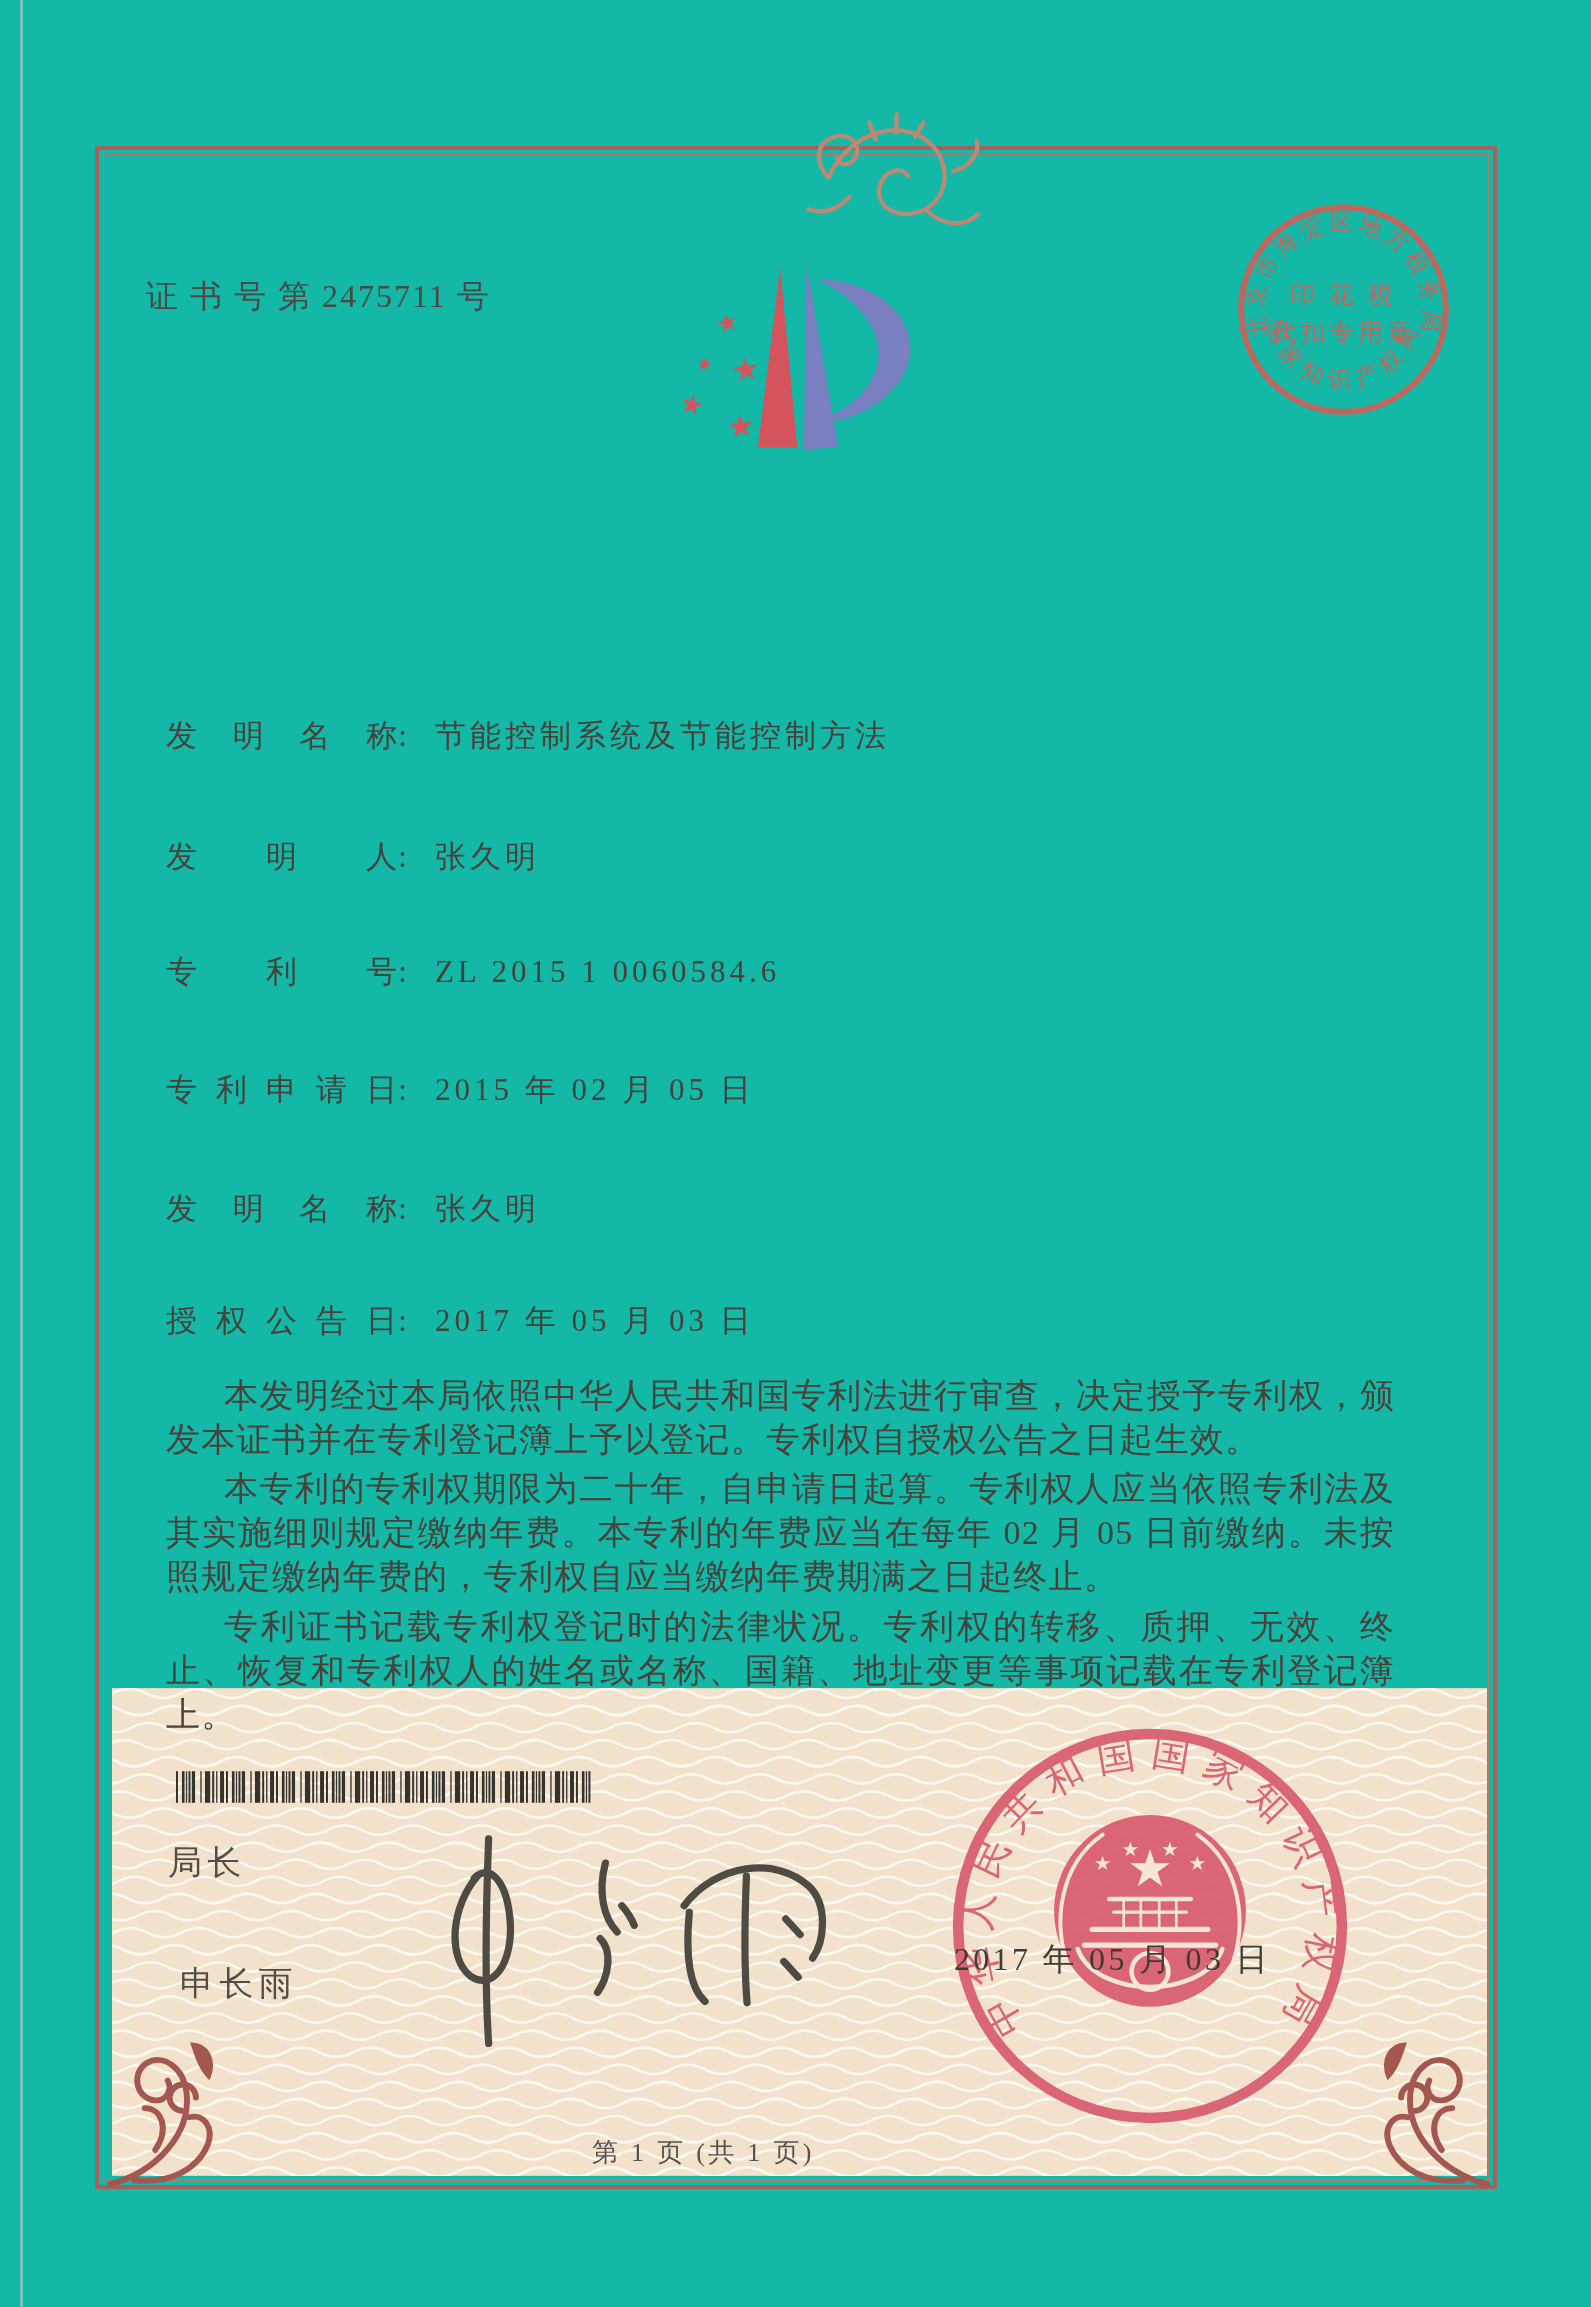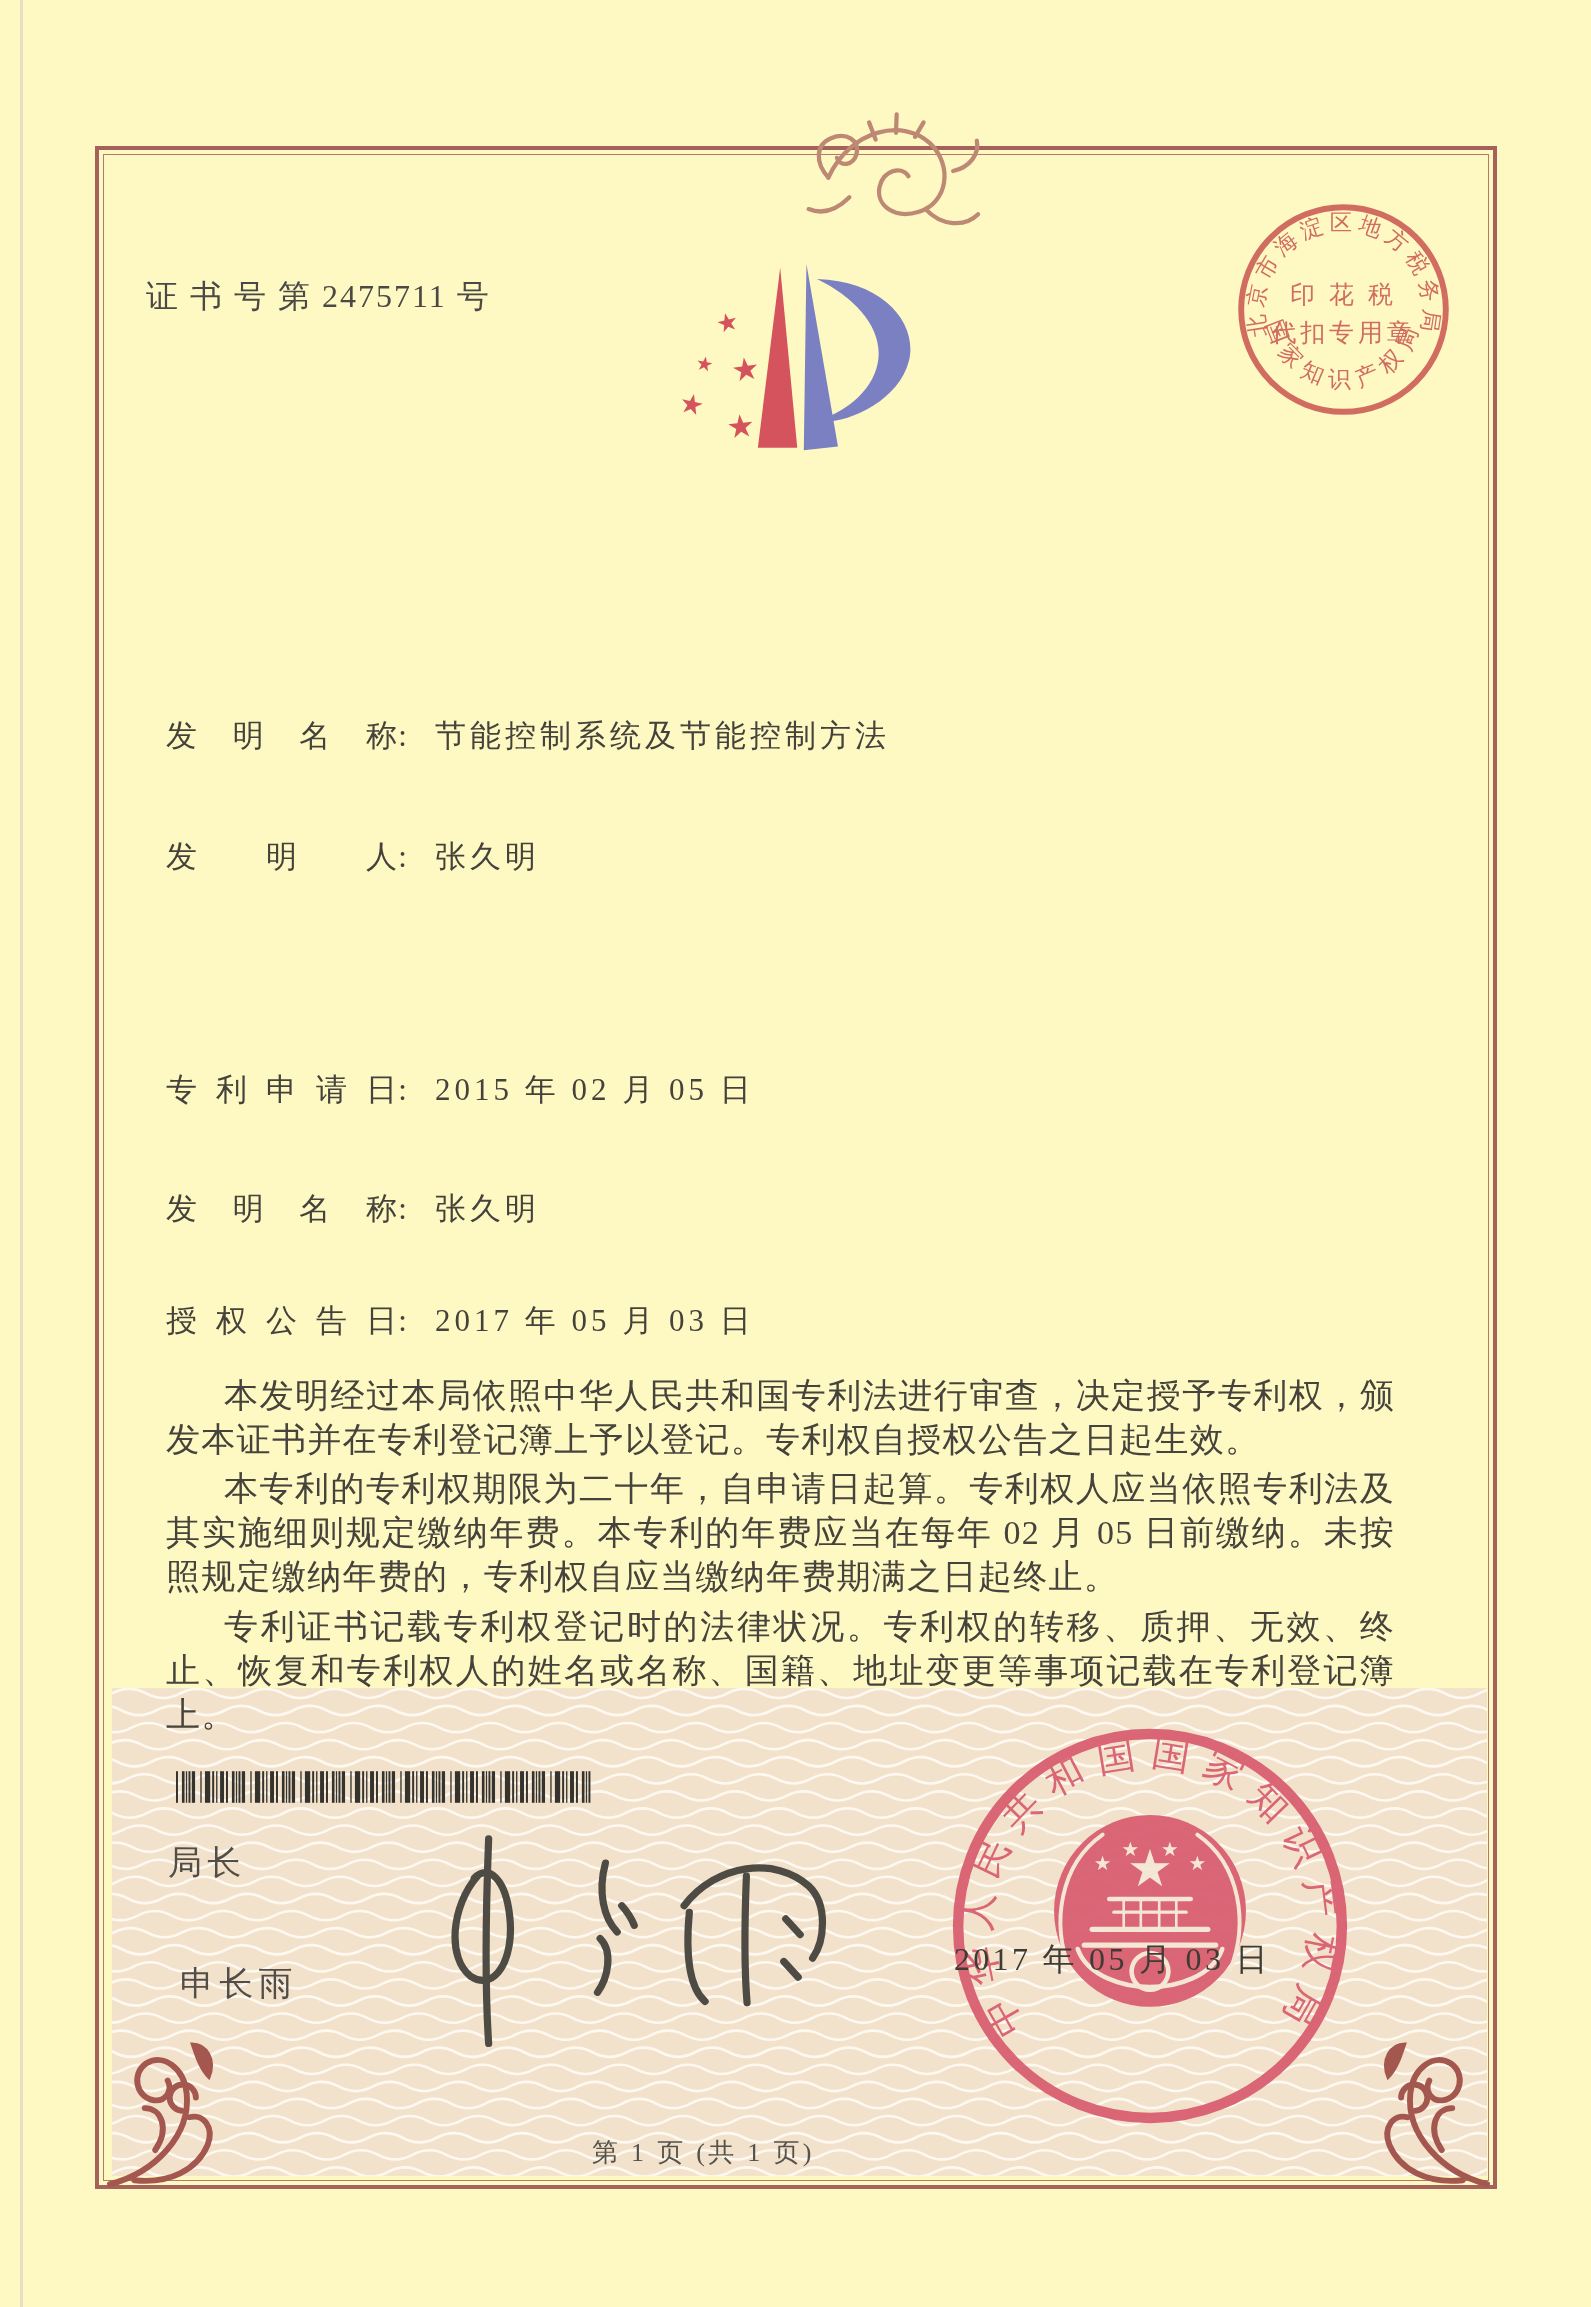--- a/index.html
+++ b/index.html
@@ -1,16 +1,16 @@
 <!DOCTYPE html>
 <html style="font-size:10.5px"><head>
 <meta charset="utf-8">
 <style>
   html,body{margin:0;padding:0;background:#e8e6e2;}
-  .page{position:relative;width:1592px;height:2307px;background:#fef9c3;overflow:hidden;
+  .page{position:relative;width:1592px;height:2307px;background:#14b8a6;overflow:hidden;
         font-family:"Liberation Serif","DejaVu Serif",serif;}
   .scan-edge{position:absolute;left:20px;top:0;width:3.3px;height:100%;background:#cfccc6;opacity:.55;}
   .frame{position:absolute;left:95px;top:146px;width:1402px;height:2043px;
          border:4.6px solid #a5625a;box-sizing:border-box;}
   .frame-inner{position:absolute;left:4px;top:4px;right:4px;bottom:4px;border:1.3px solid #b27a6f;}
   .waves{position:absolute;left:112px;top:1688px;}
   .dragons{position:absolute;left:605px;top:92px;}
   .corner{position:absolute;}
   .corner-right{left:1359px;top:2015px;}
   .corner-left{left:100px;top:2015px;}
@@ -124,20 +124,23 @@
     <text x="170" y="160" font-size="38" fill="#ce6159" text-anchor="middle" letter-spacing="6">印 花 税</text>
     <text x="170" y="218" font-size="38" fill="#ce6159" text-anchor="middle" letter-spacing="6">代扣专用章</text>
   </svg>
 
 
   <div class="field" style="top:715px">
     <span class="flabel">发明名称</span><span class="fsep">:</span><span class="fvalue">节能控制系统及节能控制方法</span>
   </div>
   <div class="field" style="top:836px">
     <span class="flabel">发明人</span><span class="fsep">:</span><span class="fvalue">张久明</span>
+  </div>
+  <div class="field" style="top:951px">
+    <span class="flabel">专利号</span><span class="fsep">:</span><span class="fvalue">ZL 2015 1 0060584.6</span>
   </div>
   <div class="field" style="top:1069px">
     <span class="flabel">专利申请日</span><span class="fsep">:</span><span class="fvalue">2015 年 02 月 05 日</span>
   </div>
   <div class="field" style="top:1188px">
     <span class="flabel">发明名称</span><span class="fsep">:</span><span class="fvalue">张久明</span>
   </div>
   <div class="field" style="top:1300px">
     <span class="flabel">授权公告日</span><span class="fsep">:</span><span class="fvalue">2017 年 05 月 03 日</span>
   </div>

